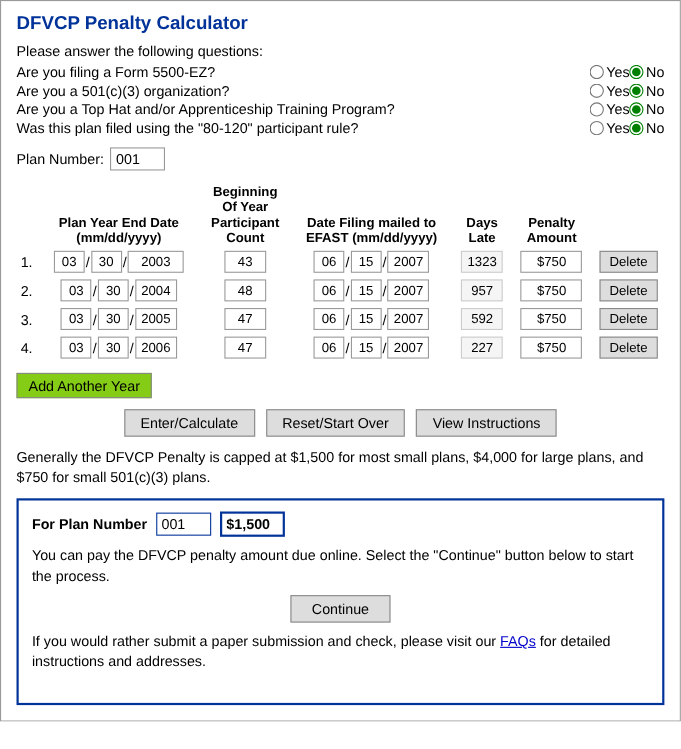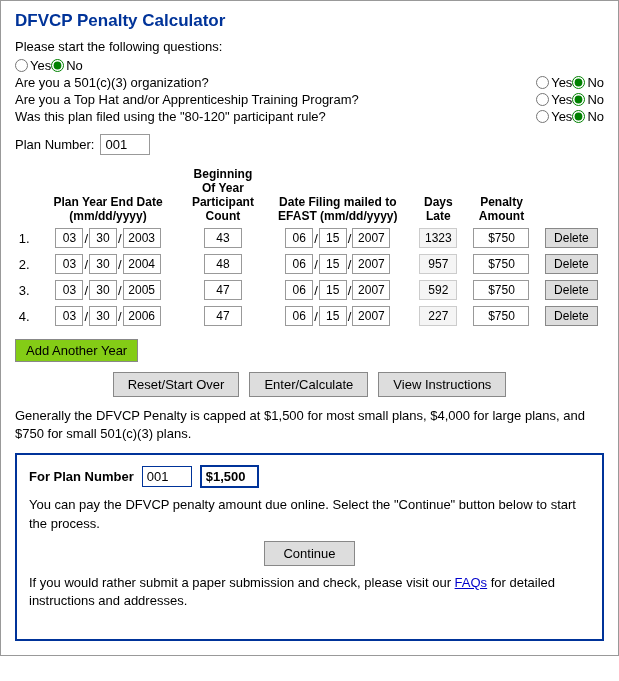--- a/index.html
+++ b/index.html
@@ -49,23 +49,24 @@
     th.col-amount { width: 65px; }
     th.col-delete { width: 55px; }
     .date-cell { display: flex; align-items: center; justify-content: center; }
   </style>
 </head>
 <body>
 
 <div class="container">
   <h1>DFVCP Penalty Calculator</h1>
   <div class="questions">
-    <div style="margin-bottom:4px;">Please start the following questions:</div>
+    <div style="margin-bottom:4px;">Please answer the following questions:</div>
 
     <div class="question-row">
+      <span class="question-text">Are you filing a Form 5500-EZ?</span>
       <div class="radio-group">
         <span>
             <input type="radio" name="q1" style=""> 
             <label>Yes</label>
           </span>
         <span>
             <input type="radio" name="q1" checked="" class="radio-green" style=""> 
             <label>No</label>
           </span>
       </div>
@@ -143,21 +144,21 @@
     </thead>
     <tbody id="table-body">
     <tr>
       <td class="row-num">1.</td>
       <td>
         <div class="date-cell">
           <input type="text" class="date-input" value="03" style="">
           <span class="date-sep">/</span>
           <input type="text" class="date-input" value="30" style="">
           <span class="date-sep">/</span>
-          <input type="text" class="date-input" style="width: 38px;" value="2003">
+          <input type="text" class="date-input" style="width: 51px;" value="2003">
         </div>
       </td>
       <td>
         <input type="text" class="participant-input" value="43" style="">
       </td>
       <td>
         <div class="date-cell">
           <input type="text" class="date-input" value="06" style="">
           <span class="date-sep">/</span>
           <input type="text" class="date-input" value="15" style="">
@@ -275,22 +276,22 @@
       </td>
     </tr>
       </tbody>
   </table>
 
   <div>
     <button class="add-year-btn">Add Another Year</button>
   </div>
 
   <div class="action-buttons">
+    <button class="action-btn">Enter/Calculate</button>
     <button class="action-btn">Reset/Start Over</button>
-    <button class="action-btn">Enter/Calculate</button>
     <button class="action-btn">View Instructions</button>
   </div>
 
   <div class="info-text">Generally the DFVCP Penalty is capped at $1,500 for most small plans, $4,000 for large plans, and $750 for small 501(c)(3) plans.</div>
 
   <div class="result-box">
     <div class="result-top">
       <span class="result-label">For Plan Number</span>
       <input type="text" class="result-plan-input" value="001" style="">
       <input type="text" class="result-amount-input" value="$1,500" style="">

